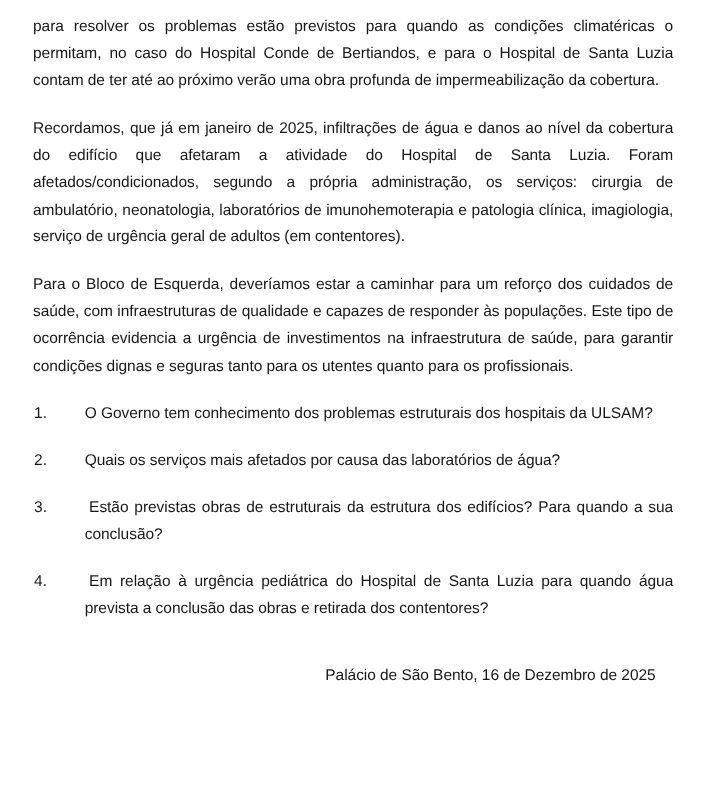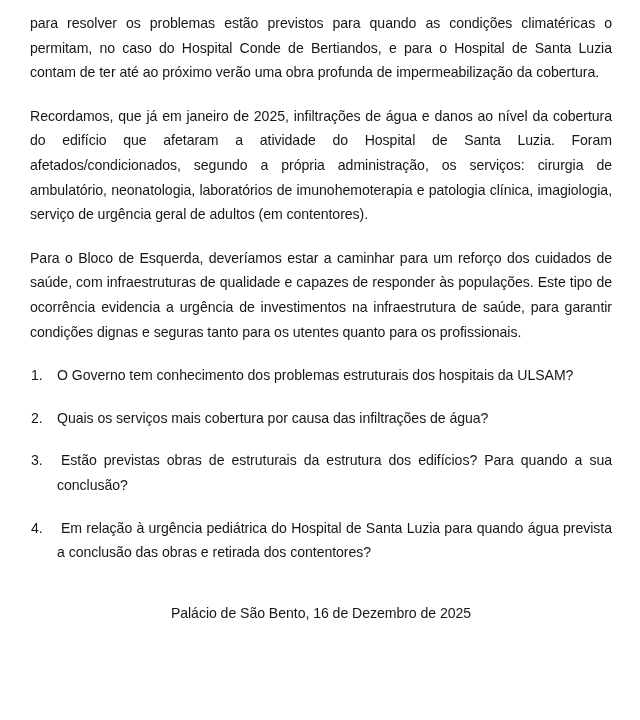--- a/index.html
+++ b/index.html
@@ -77,20 +77,21 @@
     position: absolute;
     left: 1px;
     top: 0;
     width: 22px;
     text-align: left;
   }
 
   .q-text {
     display: block;
     text-align: left;
+    margin-left: 20px;
   }
 
   .q-item.justified .q-text {
     text-align: justify;
     text-justify: inter-word;
   }
 
   
   .q-item.indent-first .q-text::before {
     content: "";
@@ -102,21 +103,21 @@
   .closing {
     margin-top: 36px;
     font-size: 14.1px;
     line-height: 24.6px;
     letter-spacing: -0.05px;
     color: #171717;
   }
 
   .place-date {
     margin: 16px;
-    text-align: center;
+    text-align: right;
   }
 </style>
 </head>
 <body>
 
 <div class="page">
   <div class="doc-body">
 
     <p class="para">para resolver os problemas estão previstos para quando as condições climatéricas o permitam, no caso do Hospital Conde de Bertiandos, e para o Hospital de Santa Luzia contam de ter até ao próximo verão uma obra profunda de impermeabilização da cobertura.</p>
 
@@ -127,21 +128,21 @@
 
     <ol class="questions">
 
       <li class="q-item">
         <span class="q-num">1.</span>
         <span class="q-text">O Governo tem conhecimento dos problemas estruturais dos hospitais da ULSAM?</span>
       </li>
 
       <li class="q-item">
         <span class="q-num">2.</span>
-        <span class="q-text">Quais os serviços mais cobertura por causa das infiltrações de água?</span>
+        <span class="q-text">Quais os serviços mais afetados por causa das laboratórios de água?</span>
       </li>
 
       <li class="q-item justified indent-first">
         <span class="q-num">3.</span>
         <span class="q-text">Estão previstas obras de estruturais da estrutura dos edifícios? Para quando a sua conclusão?</span>
       </li>
 
       <li class="q-item justified indent-first">
         <span class="q-num">4.</span>
         <span class="q-text">Em relação à urgência pediátrica do Hospital de Santa Luzia para quando água prevista a conclusão das obras e retirada dos contentores?</span>

